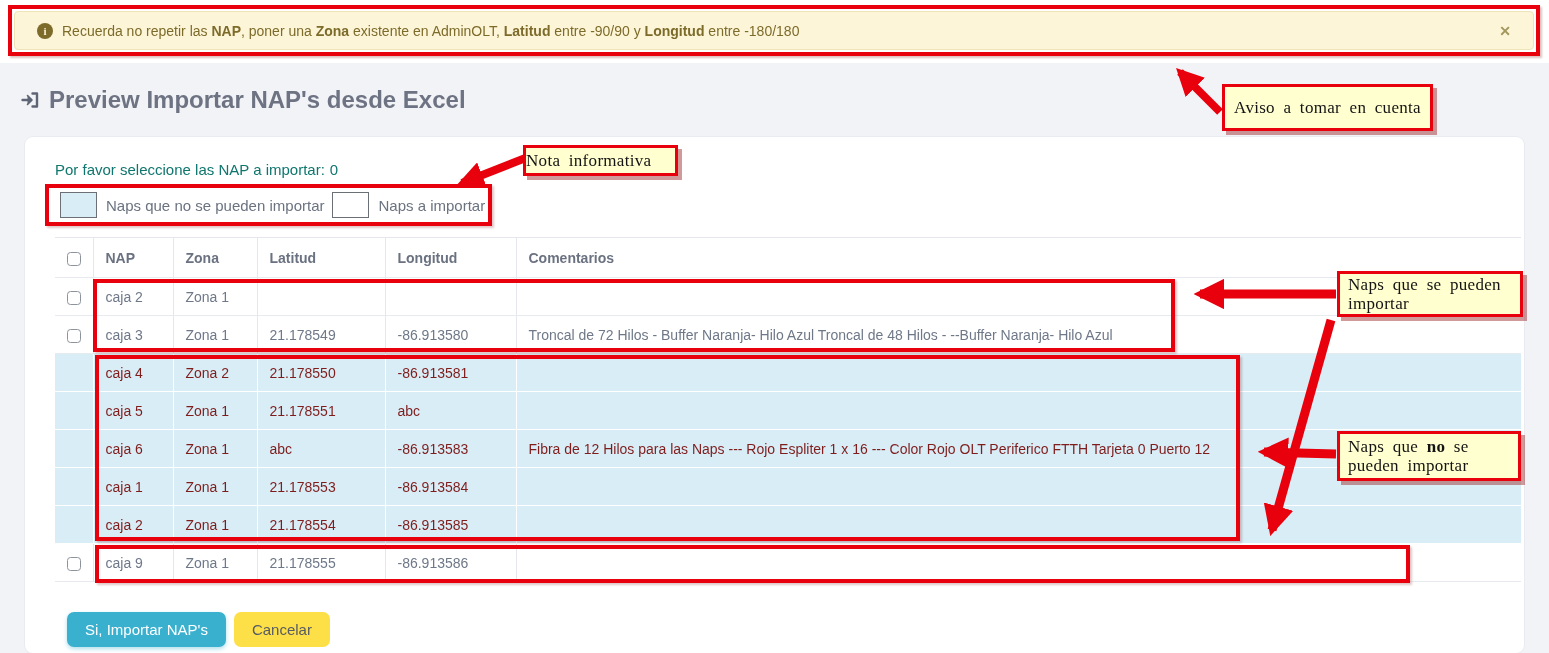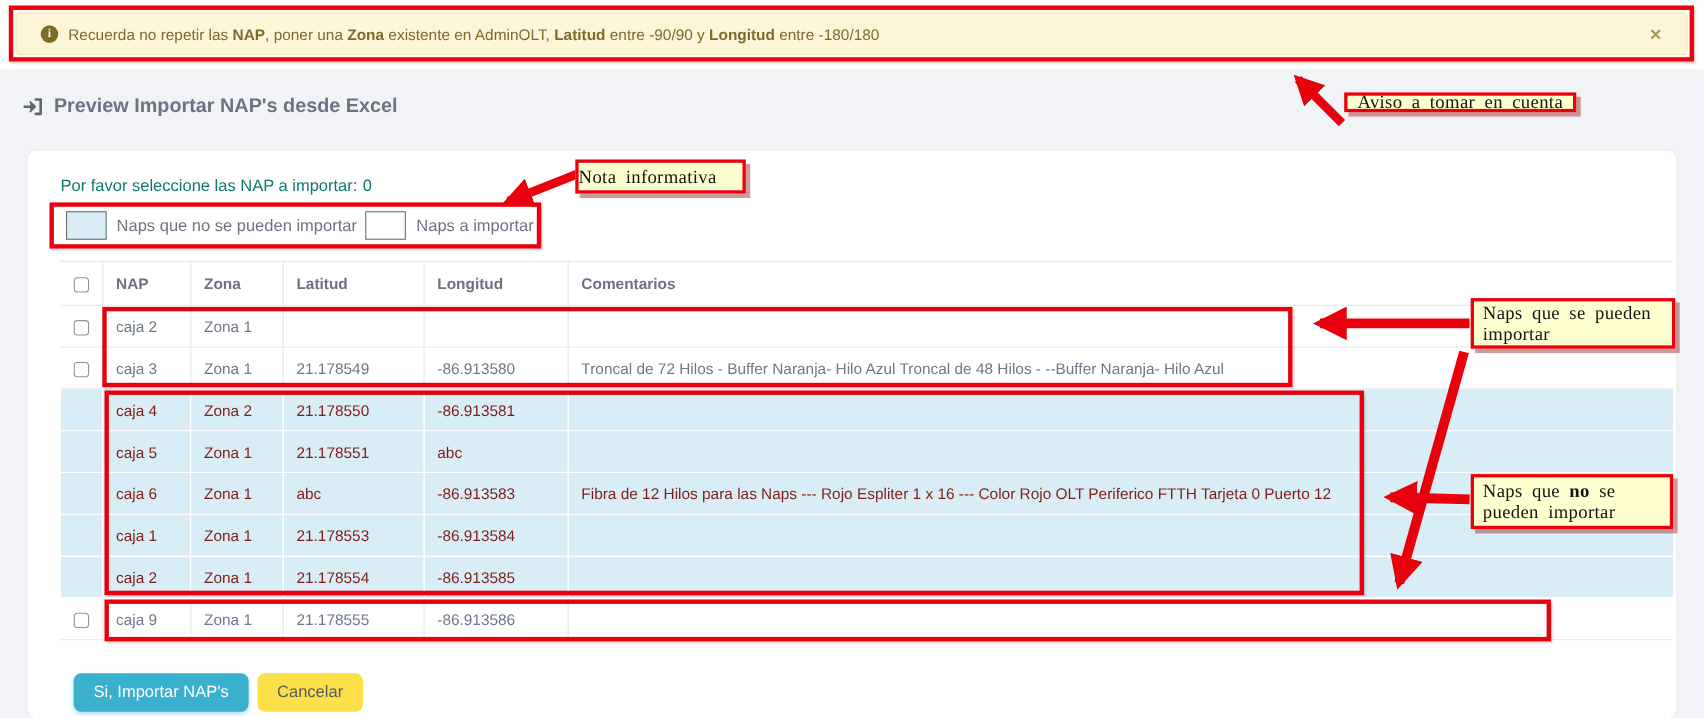--- a/index.html
+++ b/index.html
@@ -31,21 +31,21 @@
     font-family:"Liberation Serif", serif; font-weight:bold; font-size:11px; flex:0 0 16px;
   }
   .alert-close {
     margin-left:auto; color:#a2975d; font-size:14px; font-weight:bold;
     background:none; border:none; cursor:pointer; line-height:1;
   }
 
   
   .page-title {
     position:absolute; left:20px; top:86px; display:flex; align-items:center; gap:9px;
-    color:#6d7382; font-size:18px; font-weight:700; z-index:10;
+    color:#6d7382; font-size:24px; font-weight:700; z-index:10;
   }
   .signin-icon { width:20px; height:20px; color:#5e6575; }
 
   
   .card {
     position:absolute; left:25px; top:137px; width:1499px; height:516px;
     background:#ffffff; border-radius:8px; box-shadow:0 0 0 1px rgba(40,40,70,.04);
     z-index:5;
   }
   .select-note {
@@ -100,21 +100,21 @@
   .rect-caja9 { left:95px; top:545px; width:1315px; height:38px; }
 
   
   .note-box {
     position:absolute; background:#ffffcf; border:3px solid #e8000c;
     box-shadow:4px 4px 0 rgba(150,30,30,.45);
     font-family:"Liberation Serif", serif; font-size:17px; color:#141414;
     word-spacing:4px; letter-spacing:.3px; z-index:60;
     display:flex; align-items:center; line-height:1.12;
   }
-  .note-aviso { left:1222px; top:84px; width:211px; height:18px; justify-content:center; }
+  .note-aviso { left:1222px; top:84px; width:211px; height:47px; justify-content:center; }
   .note-nota { left:523px; top:145px; width:155px; height:31px; }
   .note-pueden { left:1337px; top:271px; width:186px; height:46px; padding:2px 8px; }
   .note-nopueden { left:1337px; top:431px; width:184px; height:50px; padding:2px 8px; }
   .note-box b { font-weight:bold; }
 
   .arrow-layer { position:absolute; left:0; top:0; width:1549px; height:653px; z-index:55; pointer-events:none; }
 </style>
 </head>
 <body>
 

